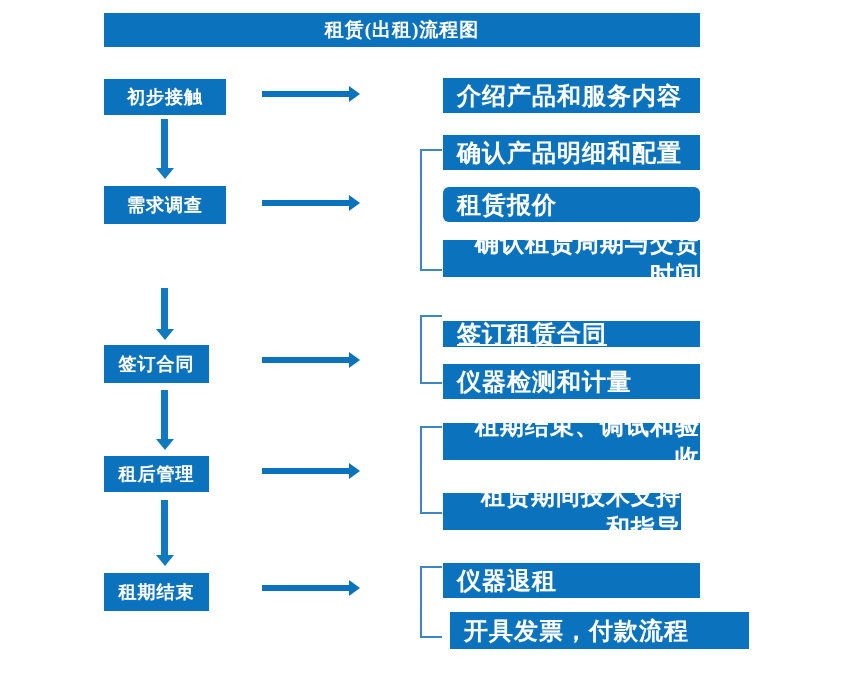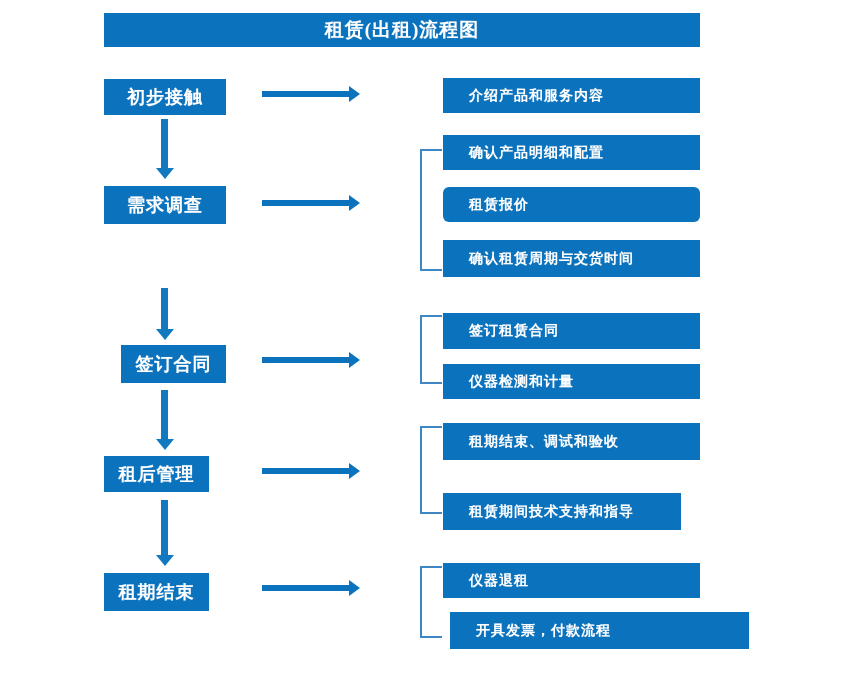--- a/index.html
+++ b/index.html
@@ -31,22 +31,22 @@
   .title-bar {
     justify-content: center;
     font-size: 19px;
   }
   .stage-box {
     justify-content: center;
     font-size: 18px;
   }
   .detail-box {
     justify-content: flex-start;
-    padding-left: 26px;
-    font-size: 14px;
+    padding-left: 14px;
+    font-size: 24px;
     text-align: right;
   }
   .h-arrow {
     position: absolute;
     height: 6px;
     background: #0b72bd;
   }
   .h-arrow::after {
     content: "";
     position: absolute;
@@ -89,21 +89,21 @@
 <body>
 
 <div id="canvas">
 
   <div class="box title-bar" style="left:104px; top:13px; width:596px; height:34px;">租赁(出租)流程图</div>
 
   <div class="box stage-box" style="left:104px; top:79px; width:122px; height:36px;">初步接触</div>
 
   <div class="box stage-box" style="left:104px; top:186px; width:122px; height:38px;">需求调查</div>
 
-  <div class="box stage-box" style="left:104px; top:345px; width:105px; height:38px;margin-left:17px;">签订合同</div>
+  <div class="box stage-box" style="left:104px; top:345px; width:105px; height:38px;">签订合同</div>
 
   <div class="box stage-box" style="left:104px; top:456px; width:105px; height:36px;">租后管理</div>
 
   <div class="box stage-box" style="left:104px; top:573px; width:105px; height:38px;">租期结束</div>
 
   <div class="v-arrow" style="left:161px; top:119px; height:50px;"></div>
   <div class="v-arrow" style="left:161px; top:288px; height:42px;"></div>
   <div class="v-arrow" style="left:161px; top:390px; height:50px;"></div>
   <div class="v-arrow" style="left:161px; top:500px; height:56px;"></div>
 
@@ -119,21 +119,21 @@
   <div class="bracket" style="left:420px; top:566px; width:22px; height:72px;"></div>
 
   <div class="box detail-box" style="left:443px; top:78px; width:257px; height:35px;">介绍产品和服务内容</div>
 
   <div class="box detail-box" style="left:443px; top:135px; width:257px; height:35px;">确认产品明细和配置</div>
 
   <div class="box detail-box" style="left:443px; top:187px; width:257px; height:35px;border-radius:6px;">租赁报价</div>
 
   <div class="box detail-box" style="left:443px; top:240px; width:257px; height:37px;">确认租赁周期与交货时间</div>
 
-  <div class="box detail-box" style="left:443px; top:313px; width:257px; height:36px;">签订租赁合同</div>
+  <div class="box detail-box" style="left:443px; top:321px; width:257px; height:26px;text-decoration:underline;">签订租赁合同</div>
 
   <div class="box detail-box" style="left:443px; top:364px; width:257px; height:35px;">仪器检测和计量</div>
 
   <div class="box detail-box" style="left:443px; top:423px; width:257px; height:37px;">租期结束、调试和验收</div>
 
   <div class="box detail-box" style="left:443px; top:493px; width:238px; height:37px;">租赁期间技术支持和指导</div>
 
   <div class="box detail-box" style="left:443px; top:563px; width:257px; height:35px;">仪器退租</div>
 
   <div class="box detail-box" style="left:450px; top:612px; width:299px; height:37px;">开具发票，付款流程</div>

